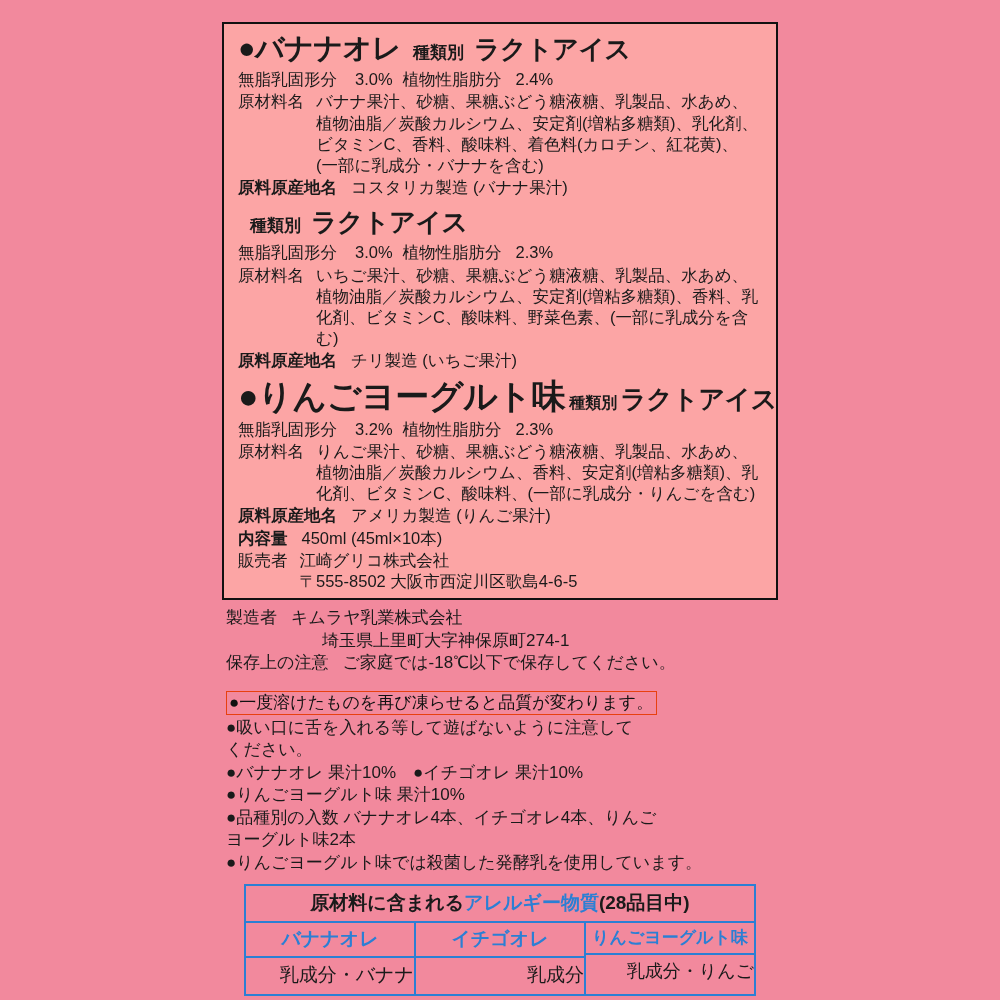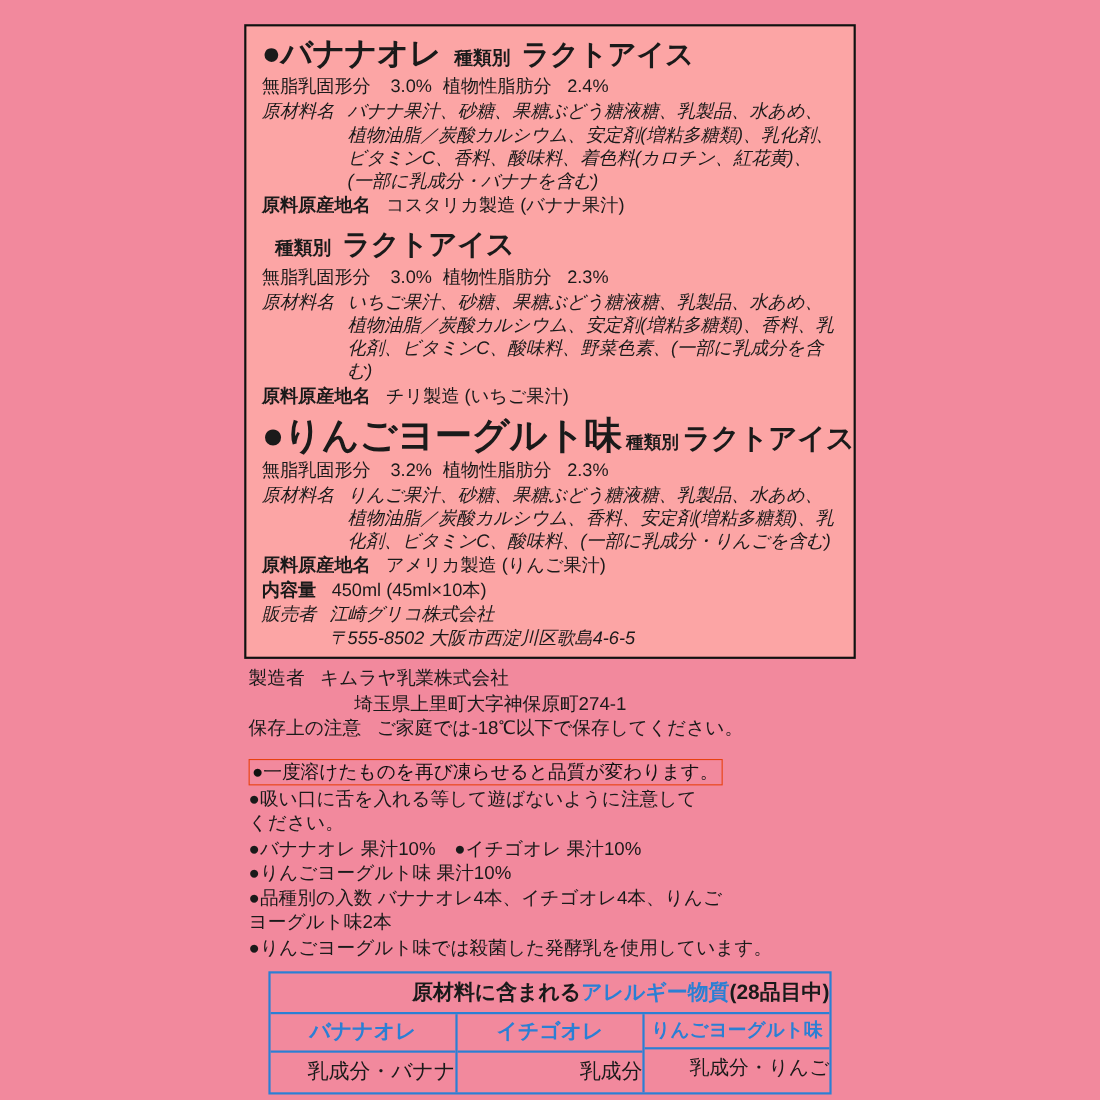--- a/index.html
+++ b/index.html
@@ -59,21 +59,20 @@
     font-size: 26px;
     font-weight: bold;
     letter-spacing: -0.5px;
   }
 
   .row {
     display: flex;
     font-size: 16.5px;
     line-height: 1.28;
     margin-top: 1px;
-    font-style: italic;
   }
   .row .key {
     flex: 0 0 auto;
     white-space: nowrap;
     padding-right: 12px;
   }
   .row .val {
     flex: 1 1 auto;
   }
   .fat-row {
@@ -137,21 +136,21 @@
   
   .allergy {
     margin-top: 10px;
     margin-left: 22px;
     width: 512px;
     border: 2px solid #2b7fd4;
     box-sizing: border-box;
   }
   .allergy-head {
     border-bottom: 2px solid #2b7fd4;
-    text-align: right;
+    text-align: center;
     font-size: 19px;
     font-weight: bold;
     padding: 4px 0 5px;
     white-space: nowrap;
   }
   .allergy-head .accent {
     color: #2b7fd4;
   }
   .allergy-cols {
     display: flex;

